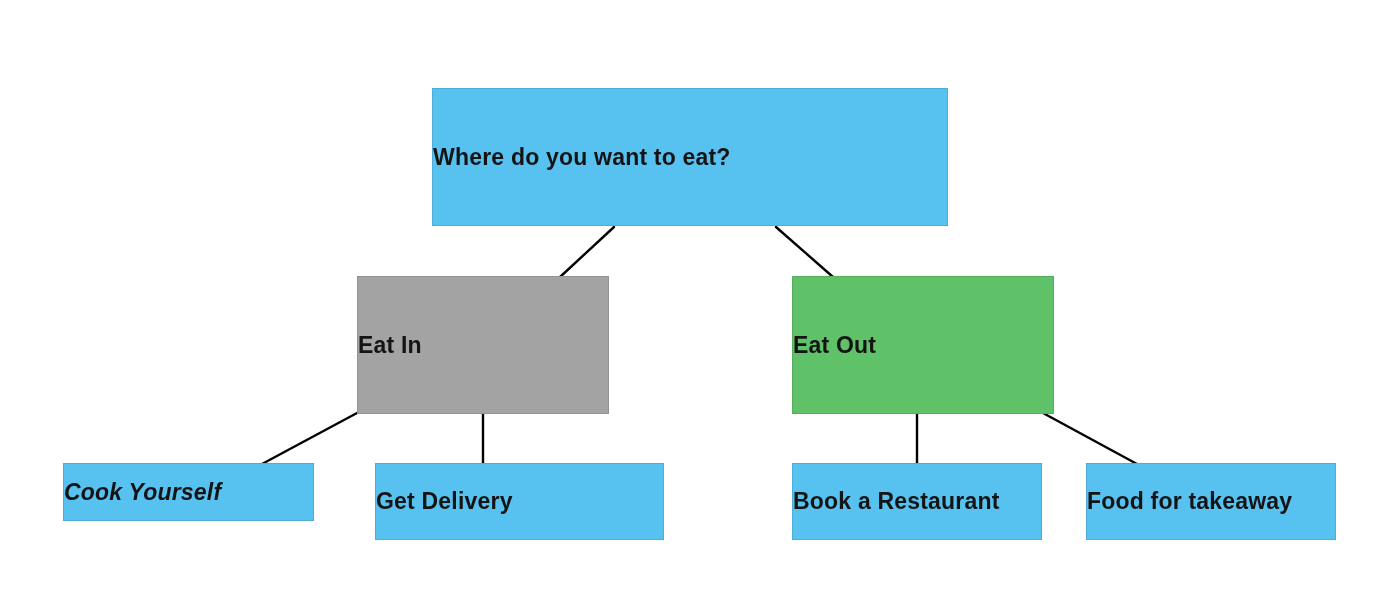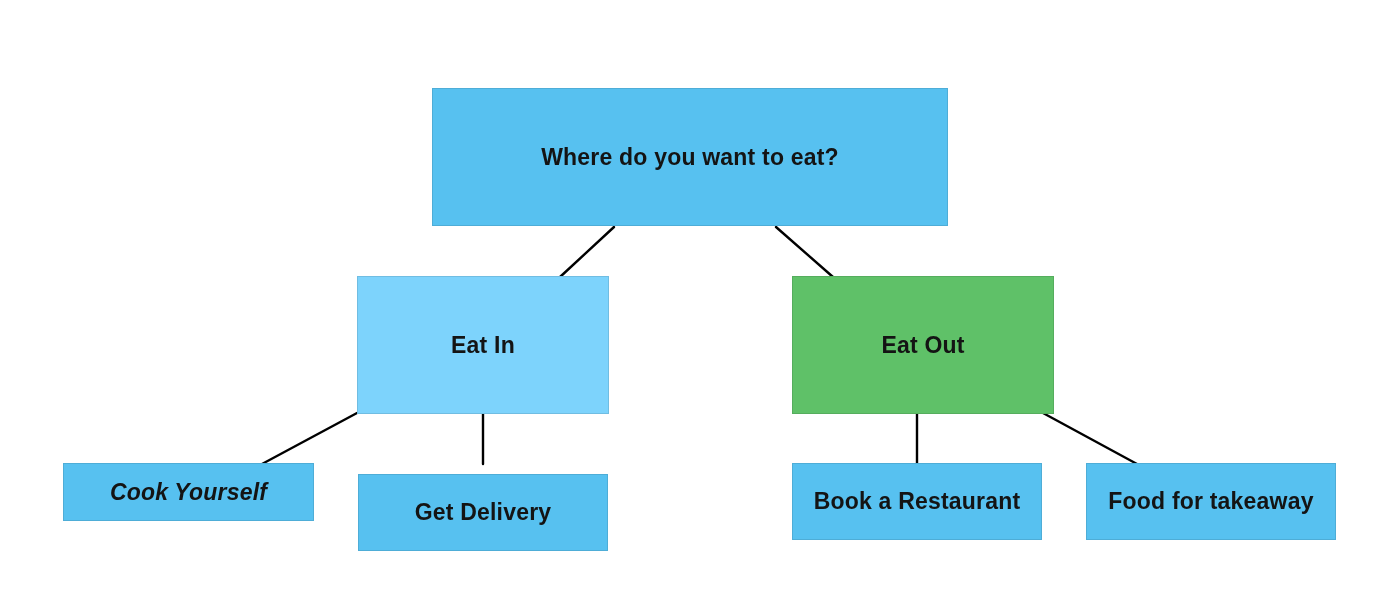--- a/index.html
+++ b/index.html
@@ -25,35 +25,34 @@
   }
   .edges line {
     stroke: #000000;
     stroke-width: 2.4;
     stroke-linecap: round;
   }
   .node {
     position: absolute;
     display: flex;
     align-items: center;
-    justify-content: center;
     box-sizing: border-box;
     border: 1px solid rgba(0,0,0,0.10);
     color: #141414;
     font-weight: 700;
     font-size: 23px;
     letter-spacing: 0.2px;
     text-align: center;
     cursor: default;
   }
   .node-root          { left: 432px;  top: 88px;  width: 516px; height: 138px; }
   .node-eat-in        { left: 357px;  top: 276px; width: 252px; height: 138px; }
   .node-eat-out       { left: 792px;  top: 276px; width: 262px; height: 138px; }
   .node-cook-yourself { left: 63px;   top: 463px; width: 251px; height: 58px; font-style: italic; }
-  .node-get-delivery  { left: 358px;  top: 463px; width: 250px; height: 77px; margin-top: 11px; }
+  .node-get-delivery  { left: 375px;  top: 463px; width: 289px; height: 77px; }
   .node-book-rest     { left: 792px;  top: 463px; width: 250px; height: 77px; }
   .node-food-takeaway { left: 1086px; top: 463px; width: 250px; height: 77px; }
 </style>
 </head>
 <body>
 
 <div class="canvas">
 
   <svg class="edges" viewBox="0 0 1400 597" xmlns="http://www.w3.org/2000/svg">
     <line x1="614" y1="227" x2="560" y2="277"></line>
@@ -61,21 +60,21 @@
     <line x1="357" y1="413" x2="262" y2="464"></line>
     <line x1="483" y1="414" x2="483" y2="464"></line>
     <line x1="917" y1="414" x2="917" y2="464"></line>
     <line x1="1043" y1="413" x2="1137" y2="464"></line>
   </svg>
 
   <div class="node node-root" style="background-color: rgb(87, 193, 240);">
     <span>Where do you want to eat?</span>
   </div>
 
-  <div class="node node-eat-in" style="background-color: #7dd3fc;">
+  <div class="node node-eat-in" style="background-color: #a3a3a3;">
     <span>Eat In</span>
   </div>
 
   <div class="node node-eat-out" style="background-color: rgb(95, 193, 104);">
     <span>Eat Out</span>
   </div>
 
   <div class="node node-cook-yourself" style="background-color: rgb(87, 193, 240);">
     <span>Cook Yourself</span>
   </div>

